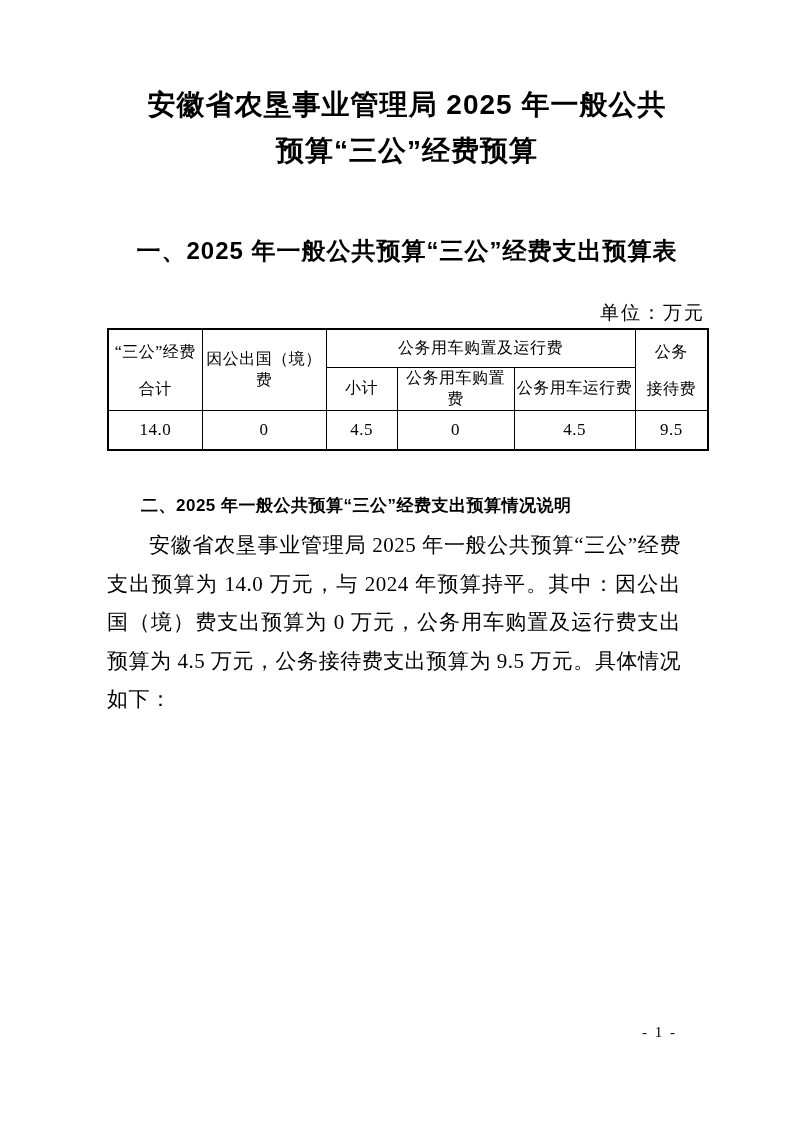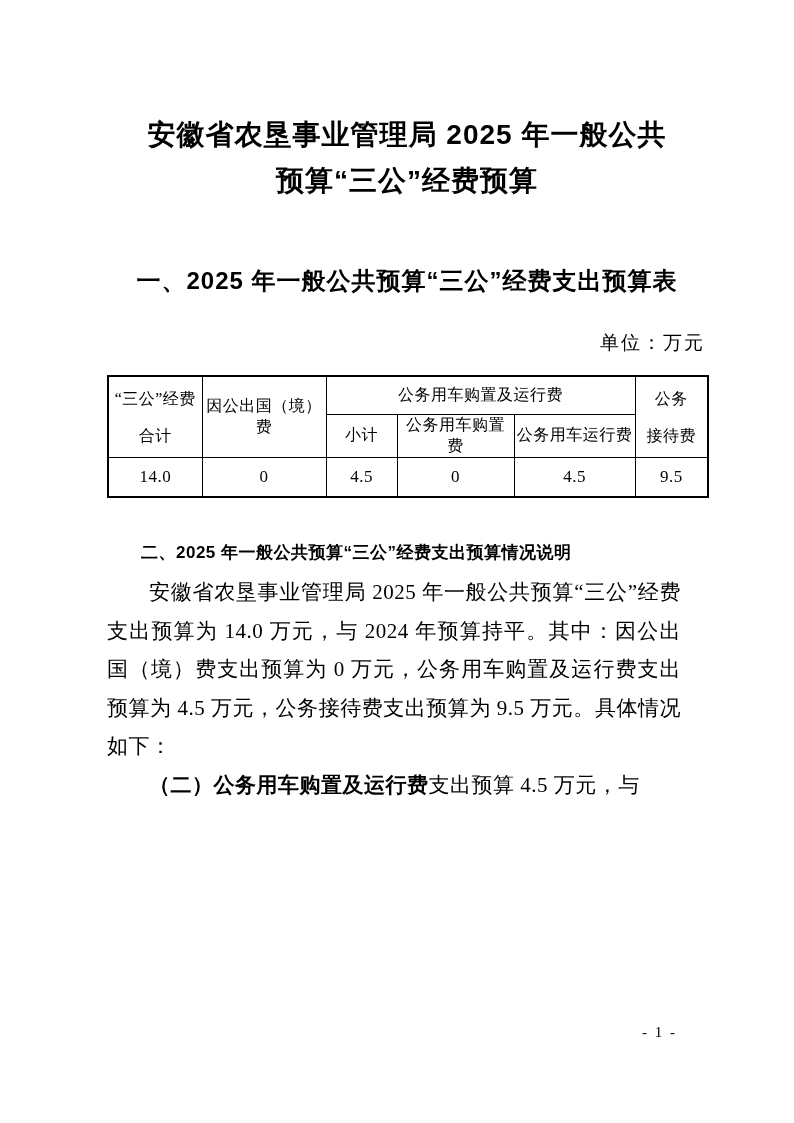--- a/index.html
+++ b/index.html
@@ -12,21 +12,21 @@
     background: #ffffff;
     color: #000000;
     font-family: "Liberation Serif", "DejaVu Serif", serif;
     overflow: hidden;
   }
   .content {
     margin-left: 107px;
     margin-right: 87px; 
   }
   .doc-title {
-    padding-top: 112px;
+    padding-top: 82px;
     text-align: center;
     font-family: "Liberation Sans", "DejaVu Sans", sans-serif;
     font-weight: bold;
     font-size: 28px;
     line-height: 46px;
     letter-spacing: 1px;
   }
   .doc-title span { display: block; }
   .section-heading-1 {
     margin-top: 60px;
@@ -39,21 +39,21 @@
   }
   .unit-row {
     margin-top: 32px;
     text-align: right;
     font-size: 19px;
     letter-spacing: 2px;
     line-height: 26px;
     padding-right: 2px;
   }
   table.budget {
-    margin-top: 19px;
+    margin-top: 2px;
     width: 600px;
     table-layout: fixed;
     border-collapse: collapse;
     border: 2px solid #000;
   }
   table.budget td {
     border: 1px solid #000;
     text-align: center;
     vertical-align: middle;
     font-size: 16px;
@@ -148,19 +148,18 @@
           <td>4.5</td>
           <td>9.5</td>
         </tr>
       </tbody>
     </table>
 
     <h2 class="section-heading-2">二、2025 年一般公共预算“三公”经费支出预算情况说明</h2>
 
     <div class="body-text">
       <p>安徽省农垦事业管理局 2025 年一般公共预算“三公”经费支出预算为 14.0 万元，与 2024 年预算持平。其中：因公出国（境）费支出预算为 0 万元，公务用车购置及运行费支出预算为 4.5 万元，公务接待费支出预算为 9.5 万元。具体情况如下：</p>
-      <p><b>（二）公务用车购置及运行费</b><span>支出预算 4.5 万元，与</span></p>
     </div>
 
   </div>
 
   <div class="page-number">- 1 -</div>
 </div>
 
 </body></html>

